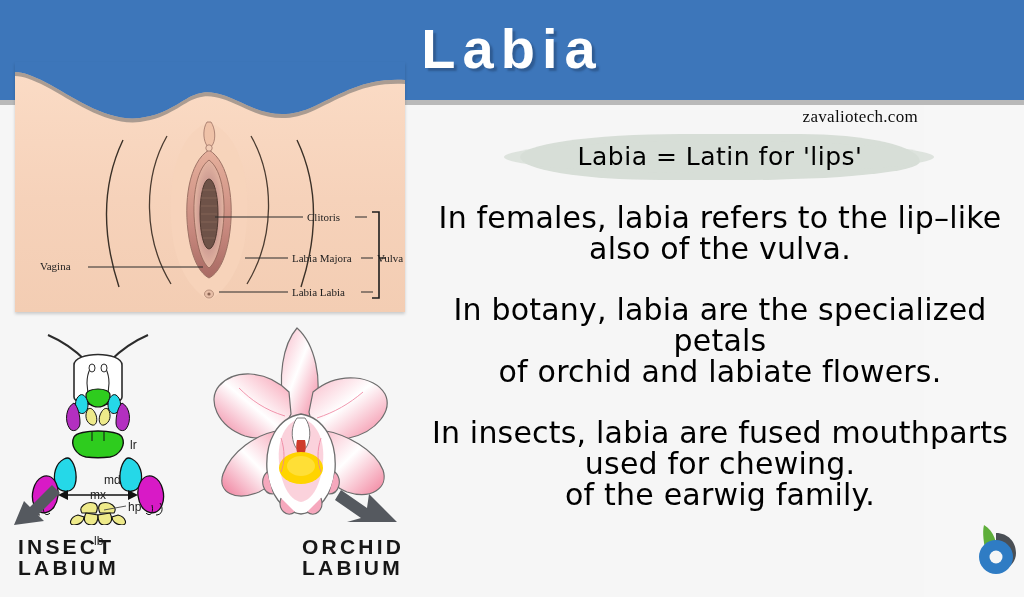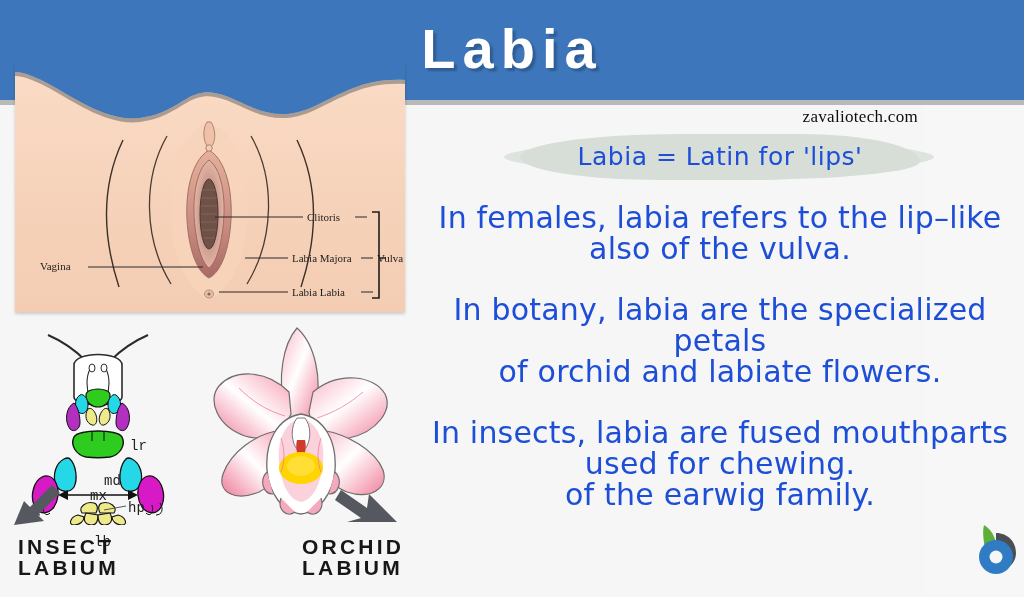--- a/index.html
+++ b/index.html
@@ -52,21 +52,21 @@
   .lbl-vagina{left:25px;top:198px;}
   .lbl-clitoris{left:292px;top:149px;}
   .lbl-majora{left:277px;top:190px;}
   .lbl-minora{left:277px;top:224px;}
   .lbl-vulva{left:362px;top:190px;}
 
   
   .insect{
     position:absolute;left:8px;top:325px;width:180px;height:200px;
   }
-  .ins-lbl{position:absolute;font-size:14px;color:#222;font-family:Liberation Mono, monospace;}
+  .ins-lbl{position:absolute;font-size:12px;color:#222;font-family:Liberation Sans, sans-serif;}
 
   
   .orchid{
     position:absolute;left:193px;top:322px;width:215px;height:212px;
   }
 
   
   .caption{
     position:absolute;
     font-size:21px;font-weight:bold;letter-spacing:3.2px;color:#171717;
@@ -76,21 +76,21 @@
   .cap-insect{left:18px;top:536px;}
   .cap-orchid{left:302px;top:536px;}
 
   
   .textcol{
     position:absolute;left:420px;top:128px;width:600px;height:460px;
     text-align:center;
   }
   .hand{
     font-family:"DejaVu Sans", sans-serif;
-    color:#1d4ed8;
+    color:#000000;
   }
   .tagline-wrap{
     position:relative;width:600px;height:58px;margin:0 auto;
   }
   .tagline-hl{
     position:absolute;left:100px;top:6px;width:400px;height:46px;
     background:#d6ddd6;
     border-radius:40% 30% 45% 35% / 50% 60% 40% 50%;
     filter:blur(.4px);
     opacity:.95;

